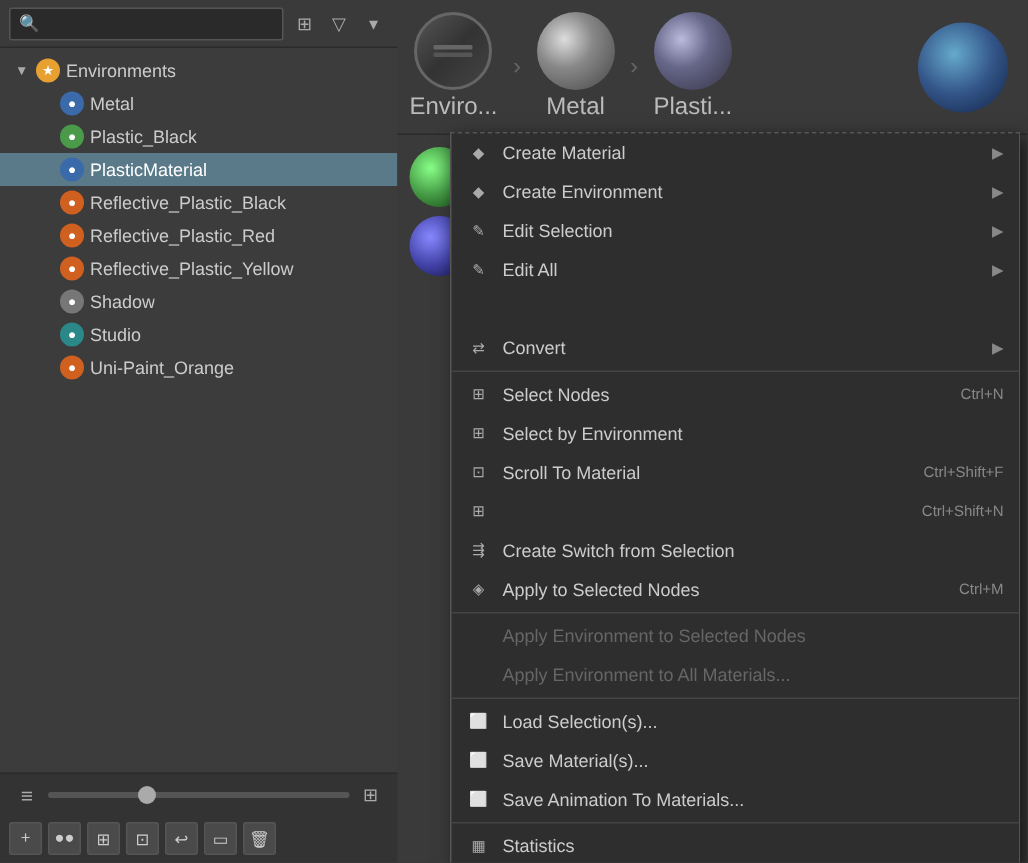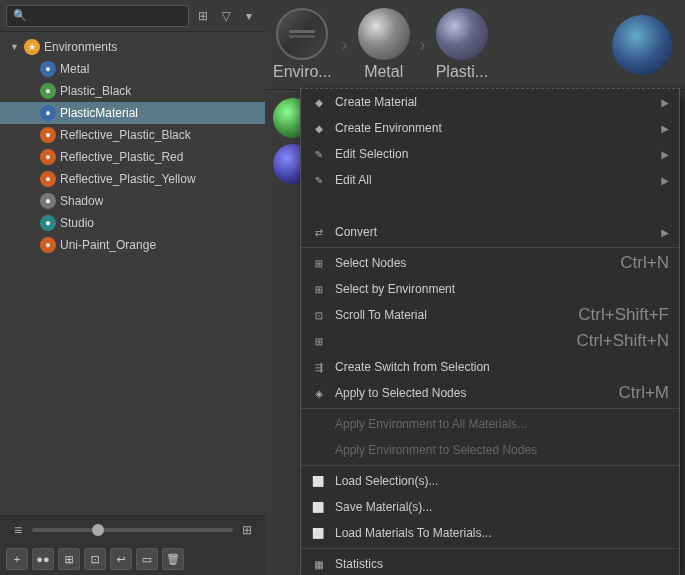--- a/index.html
+++ b/index.html
@@ -292,21 +292,21 @@
       color: #aaa;
       flex-shrink: 0;
     }
 
     .menu-item .mi-label {
       flex: 1;
       font-size: 12px;
     }
 
     .menu-item .mi-shortcut {
-      font-size: 17px;
+      font-size: 10px;
       color: #888;
       margin-left: auto;
     }
 
     .menu-item .mi-arrow {
       font-size: 10px;
       color: #888;
       margin-left: 4px;
     }
 
@@ -538,37 +538,37 @@
       <span class="mi-label">Create Switch from Selection</span>
     </div>
     <div class="menu-item">
       <span class="mi-icon">◈</span>
       <span class="mi-label">Apply to Selected Nodes</span>
       <span class="mi-shortcut">Ctrl+M</span>
     </div>
     <div class="menu-separator"></div>
     <div class="menu-item disabled">
       <span class="mi-icon"></span>
-      <span class="mi-label">Apply Environment to All Materials...</span>
+      <span class="mi-label">Apply Environment to Selected Nodes</span>
     </div>
     <div class="menu-item disabled">
       <span class="mi-icon"></span>
-      <span class="mi-label">Apply Environment to Selected Nodes</span>
+      <span class="mi-label">Apply Environment to All Materials...</span>
     </div>
     <div class="menu-separator"></div>
     <div class="menu-item">
       <span class="mi-icon">⬜</span>
       <span class="mi-label">Load Selection(s)...</span>
     </div>
     <div class="menu-item">
       <span class="mi-icon">⬜</span>
       <span class="mi-label">Save Material(s)...</span>
     </div>
     <div class="menu-item">
       <span class="mi-icon">⬜</span>
-      <span class="mi-label">Load Materials To Materials...</span>
+      <span class="mi-label">Save Animation To Materials...</span>
     </div>
     <div class="menu-separator"></div>
     <div class="menu-item">
       <span class="mi-icon">▦</span>
       <span class="mi-label">Statistics</span>
     </div>
   </div>
 
 </body></html>

